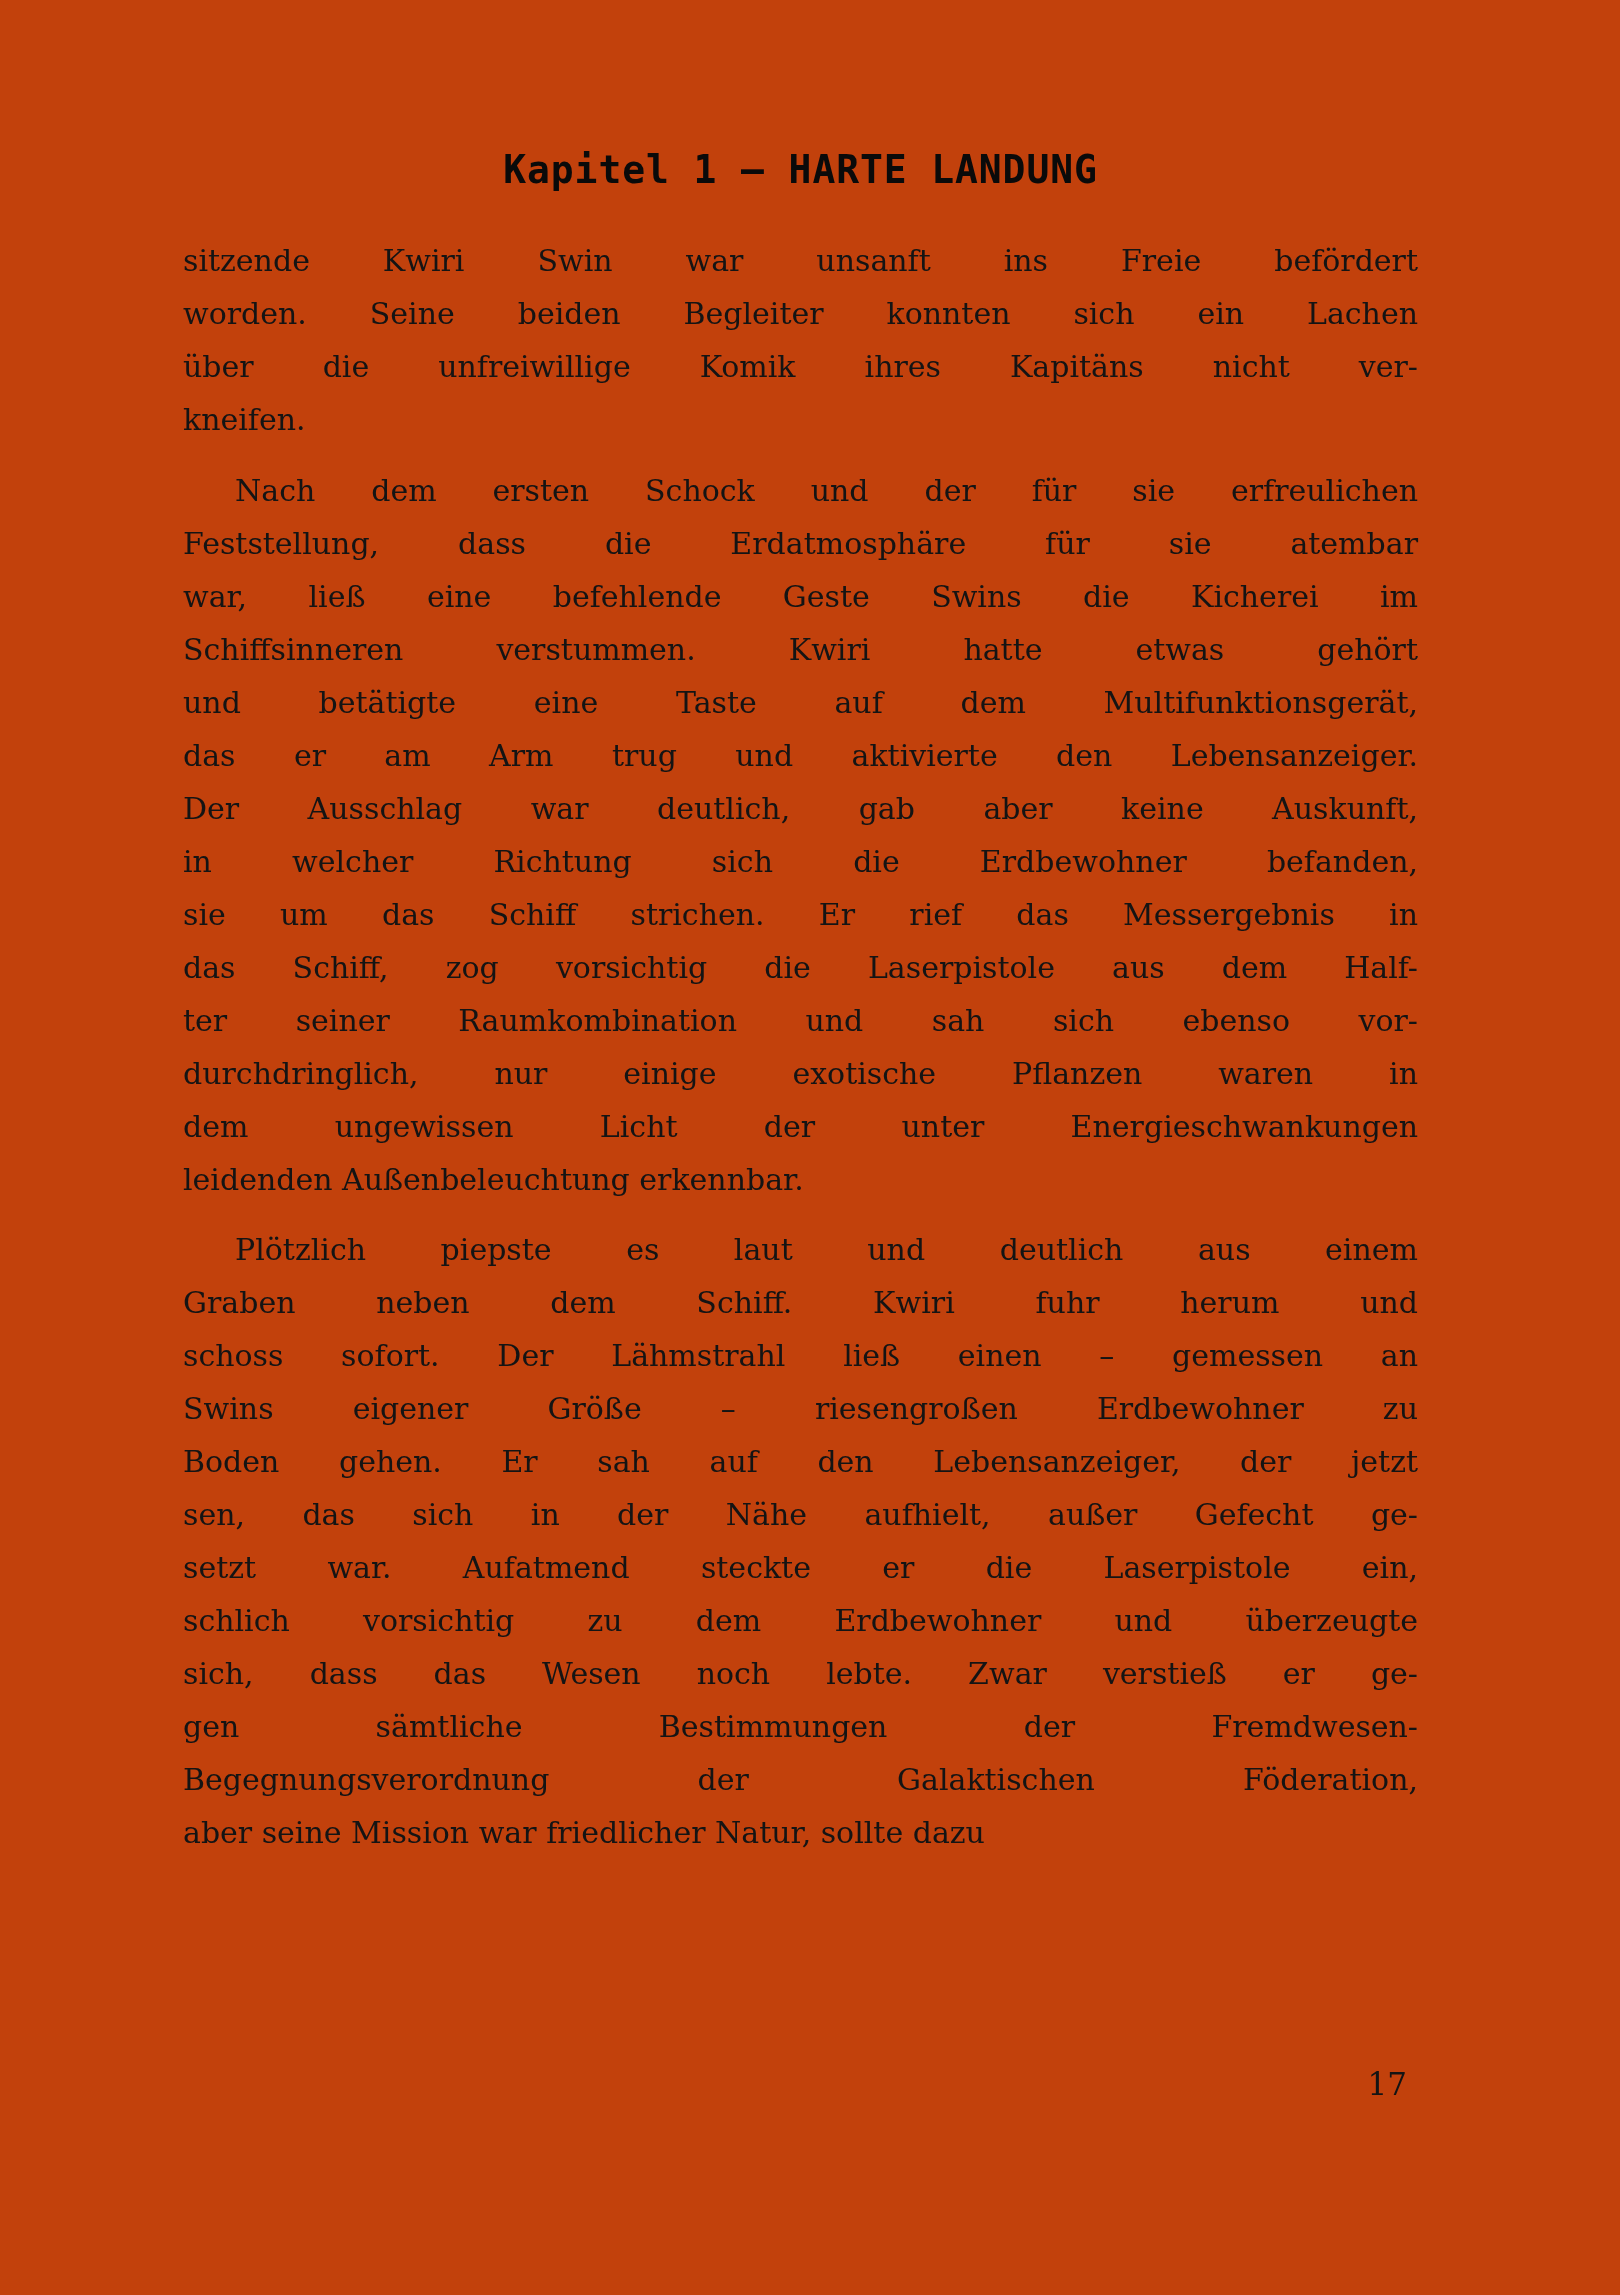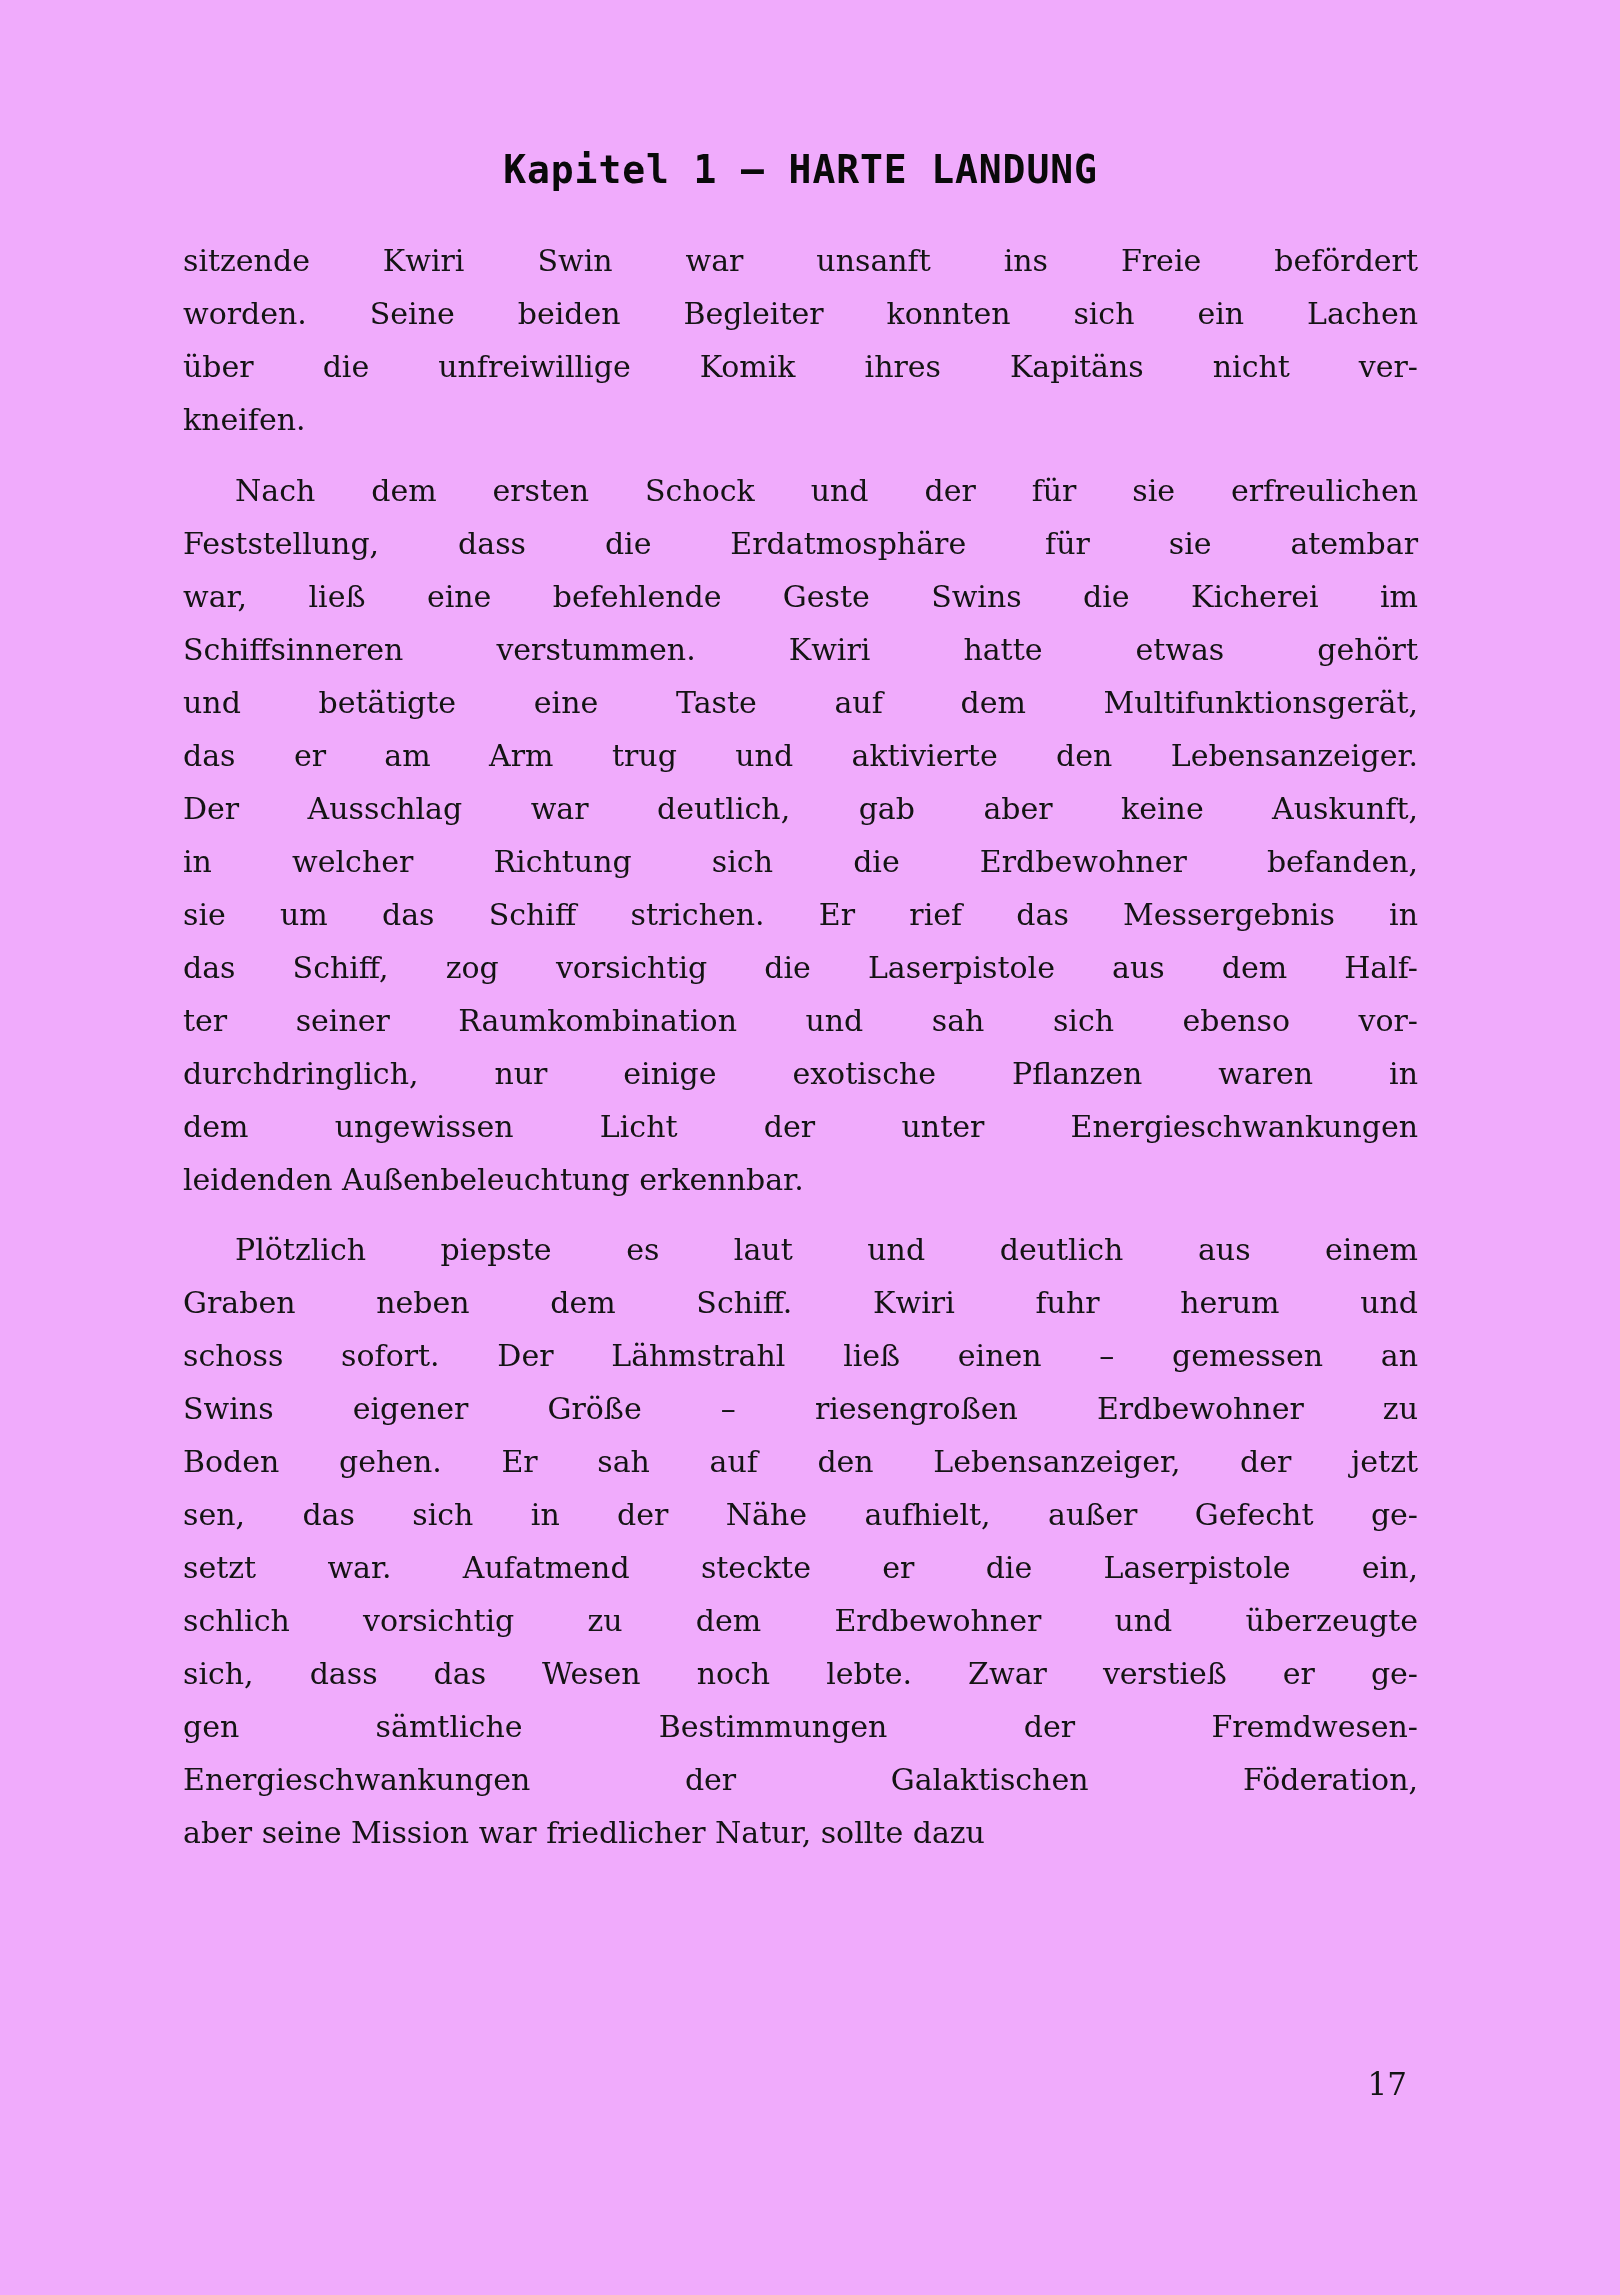--- a/index.html
+++ b/index.html
@@ -13,21 +13,21 @@
     font-family: "DejaVu Serif", "Liberation Serif", serif;
     color: #141414;
     position: relative;
     overflow: hidden;
   }
   .page {
     position: absolute;
     top: 0; left: 0;
     width: 1620px;
     height: 2295px;
-    background: #f0abfc;
+    background: #c2410c;
   }
   .chapter-heading {
     position: absolute;
     top: 147px;
     left: 183px;
     width: 1235px;
     margin: 0;
     text-align: center;
     font-family: "DejaVu Sans Mono", "Liberation Mono", monospace;
     font-weight: bold;
@@ -104,20 +104,20 @@
         <div class="line first-indent">Plötzlich piepste es laut und deutlich aus einem</div>
         <div class="line">Graben neben dem Schiff. Kwiri fuhr herum und</div>
         <div class="line">schoss sofort. Der Lähmstrahl ließ einen – gemessen an</div>
         <div class="line">Swins eigener Größe – riesengroßen Erdbewohner zu</div>
         <div class="line">Boden gehen. Er sah auf den Lebensanzeiger, der jetzt</div>
         <div class="line">sen, das sich in der Nähe aufhielt, außer Gefecht ge-</div>
         <div class="line">setzt war. Aufatmend steckte er die Laserpistole ein,</div>
         <div class="line">schlich vorsichtig zu dem Erdbewohner und überzeugte</div>
         <div class="line">sich, dass das Wesen noch lebte. Zwar verstieß er ge-</div>
         <div class="line">gen sämtliche Bestimmungen der Fremdwesen-</div>
-        <div class="line">Energieschwankungen der Galaktischen Föderation,</div>
+        <div class="line">Begegnungsverordnung der Galaktischen Föderation,</div>
         <div class="line last">aber seine Mission war friedlicher Natur, sollte dazu</div>
       </div>
     </div>
 
   <div class="page-number">17</div>
 </div>
 
 
 </body></html>

